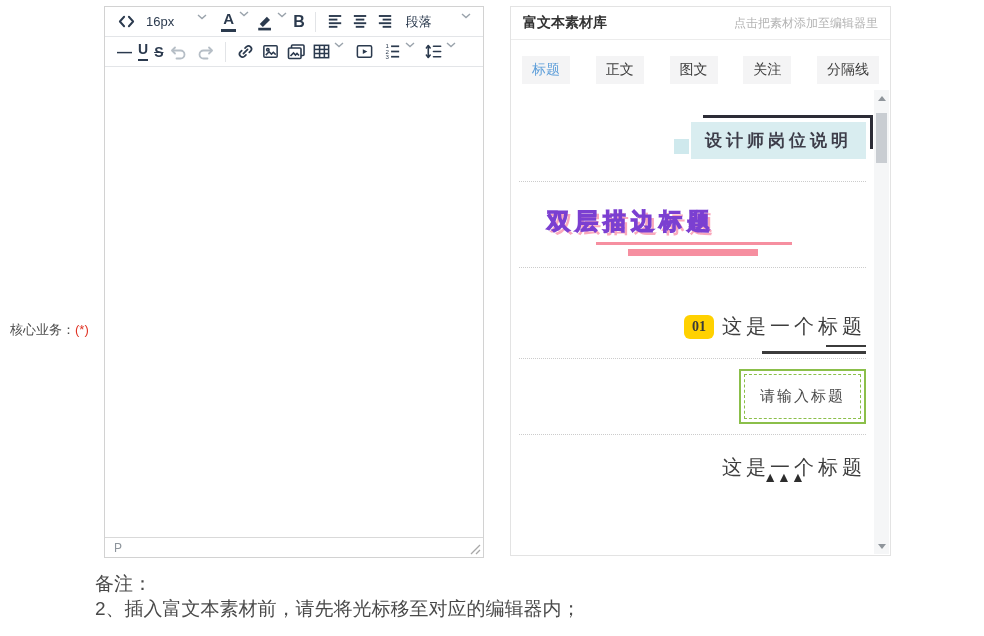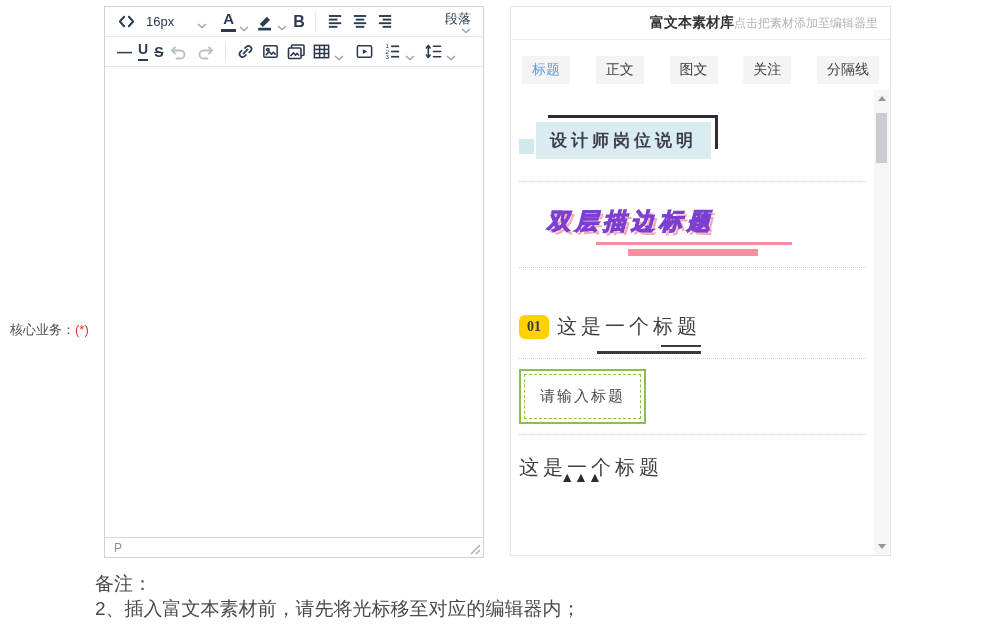--- a/index.html
+++ b/index.html
@@ -4,21 +4,21 @@
 <style>
   * { box-sizing: border-box; margin: 0; padding: 0; }
   html, body { width: 984px; height: 636px; background: #fff;
     font-family: "Liberation Sans", sans-serif; position: relative; overflow: hidden; }
 
   
   #editor { position: absolute; left: 104px; top: 6px; width: 380px; height: 552px;
     border: 1px solid #d2d2d2; background: #fff; display: flex; flex-direction: column; }
   .tb-row { display: flex; align-items: center; padding: 0 9px;
     border-bottom: 1px solid #e3e5e8; color: #2b3a4e; flex: 0 0 auto; height: 30px; }
-  .tb-item { display: inline-flex; align-items: flex-end; justify-content: center;
+  .tb-item { display: inline-flex; align-items: flex-start; justify-content: center;
     margin: 8px 3px; cursor: pointer; user-select: none; }
   .tb-label { font-size: 13px; color: #2b3a4e; }
   .tb-select { justify-content: space-between; }
   .bold-b { font-weight: bold; font-size: 16px; }
   .a-color { font-weight: 700; font-size: 15px; border-bottom: 3px solid #2b3a4e; padding: 0 2px 1px; line-height: 1.1; }
   .uline { border-bottom: 2px solid #2b3a4e; font-weight: bold; font-size: 14px; line-height: 1.1; padding-bottom: 1px; }
   .strike { text-decoration: line-through; font-weight: bold; font-size: 14px; }
   .hr-label { font-size: 15px; font-weight: bold; }
   .tb-sep { width: 1px; height: 20px; background: #e2e4e7; margin: 0 7px; }
   .chev { margin-left: 3px; }
@@ -30,49 +30,49 @@
 
   
   #field-label { position: absolute; left: 10px; top: 321px; font-size: 13px; color: #4c4c4c; }
   .req { color: #e03324; }
   #notes { position: absolute; left: 95px; top: 571px; }
   .note-line { font-size: 19px; color: #4a4a4a; line-height: 25px; white-space: nowrap; }
 
   
   #library { position: absolute; left: 510px; top: 6px; width: 381px; height: 550px;
     border: 1px solid #e3e3e3; background: #fff; }
-  .lib-header { height: 33px; display: flex; align-items: center; justify-content: flex-end;
+  .lib-header { height: 33px; display: flex; align-items: center; justify-content: space-between;
     padding: 0 12px; border-bottom: 1px solid #ececec; }
   .lib-title { font-size: 14px; font-weight: bold; color: #333; }
   .lib-hint { font-size: 12px; color: #b3b3b3; }
   .lib-tabs { display: flex; justify-content: space-between; padding: 16px 11px 0; }
   .lib-tab { background: #f4f4f5; font-size: 14px; color: #3c3c3c; padding: 5px 10px; cursor: pointer; }
   .lib-tab.active { color: #5b9dd9; }
 
   .lib-scroll { position: absolute; top: 82px; left: 0; right: 16px; bottom: 0; overflow: hidden; }
-  .tpl-item { display: flex; align-items: center; justify-content: flex-start;
+  .tpl-item { display: flex; align-items: center; justify-content: flex-end;
     border-bottom: 1px dotted #cccccc; margin: 0 8px; cursor: pointer; }
   .tpl1 { height: 93px; }
   .tpl2 { height: 86px; justify-content: flex-start; }
   .tpl3 { height: 91px; }
   .tpl4 { height: 69px; }
   .tpl5 { height: 76px; }
   .tpl6 { height: 51px; border-bottom: none; align-items: flex-start; padding-top: 19px; }
 
   
   .tpl1-wrap { display: flex; align-items: center; margin-top: 10px; }
   .tpl1-square { width: 15px; height: 15px; background: #cfe9ed; margin-right: 2px; margin-top: 12px; }
   .tpl1-box { position: relative; background: #d9edf0; padding: 7px 14px;
     font-size: 17px; font-weight: bold; letter-spacing: 4px; color: #3d3d49; }
   .tpl1-box::after { content: ""; position: absolute; top: -7px; right: -7px; bottom: 10px; left: 12px;
     border-top: 3px solid #2c2c36; border-right: 3px solid #2c2c36; }
 
   
   .tpl2-wrap { width: 100%; padding: 12px 0 0 28px; }
-  .tpl2-title { font-family: "DejaVu Serif", "Liberation Serif", serif; font-style: italic;
+  .tpl2-title { font-family: "DejaVu Serif", "Liberation Serif", serif; 
     font-weight: bold; font-size: 23px; letter-spacing: 5px; color: #d9cdf8;
     -webkit-text-stroke: 1.2px #7b3fd1; text-shadow: 3px 3px 0 #f9a8bc; }
   .tpl2-line-thin { width: 196px; height: 3px; background: #f68fa0; margin: 5px 0 0 49px; }
   .tpl2-line-thick { width: 130px; height: 7px; background: #f68fa0; margin: 4px 0 0 81px; }
 
   
   .tpl3-wrap { display: inline-flex; flex-direction: column; margin-top: 41px; }
   .tpl3-row { display: flex; align-items: center; }
   .tpl3-badge { background: #ffd100; color: #3a3a3a; font-weight: bold; font-size: 14px;
     font-family: "Liberation Serif", serif; padding: 4px 8px; border-radius: 6px; margin-right: 8px; }
@@ -165,21 +165,21 @@
         </svg>
     </span>
     <span class="tb-item">
       <svg class="ic" width="19" height="19" viewBox="0 0 20 20" stroke="#2b3a4e" stroke-width="2">
           <path d="M3 4.2 H16"></path>
           <path d="M7 8 H16"></path>
           <path d="M3 11.8 H16"></path>
           <path d="M7 15.6 H16"></path>
         </svg>
     </span>
-    <span class="tb-item tb-select" style="width:66px;margin-left:8px;flex-direction:column;">
+    <span class="tb-item tb-select" style="width:66px;margin-left:8px;">
       <span class="tb-label">段落</span>
       <svg class="chev" width="10" height="6" viewBox="0 0 10 6" fill="none" stroke="#9aa3ac" stroke-width="1.4">
           <path d="M1 1 5 4.6 9 1"></path>
         </svg>
     </span>
   </div>
 
   <div class="tb-row">
     <span class="tb-item hr-label">—</span>
     <span class="tb-item">

